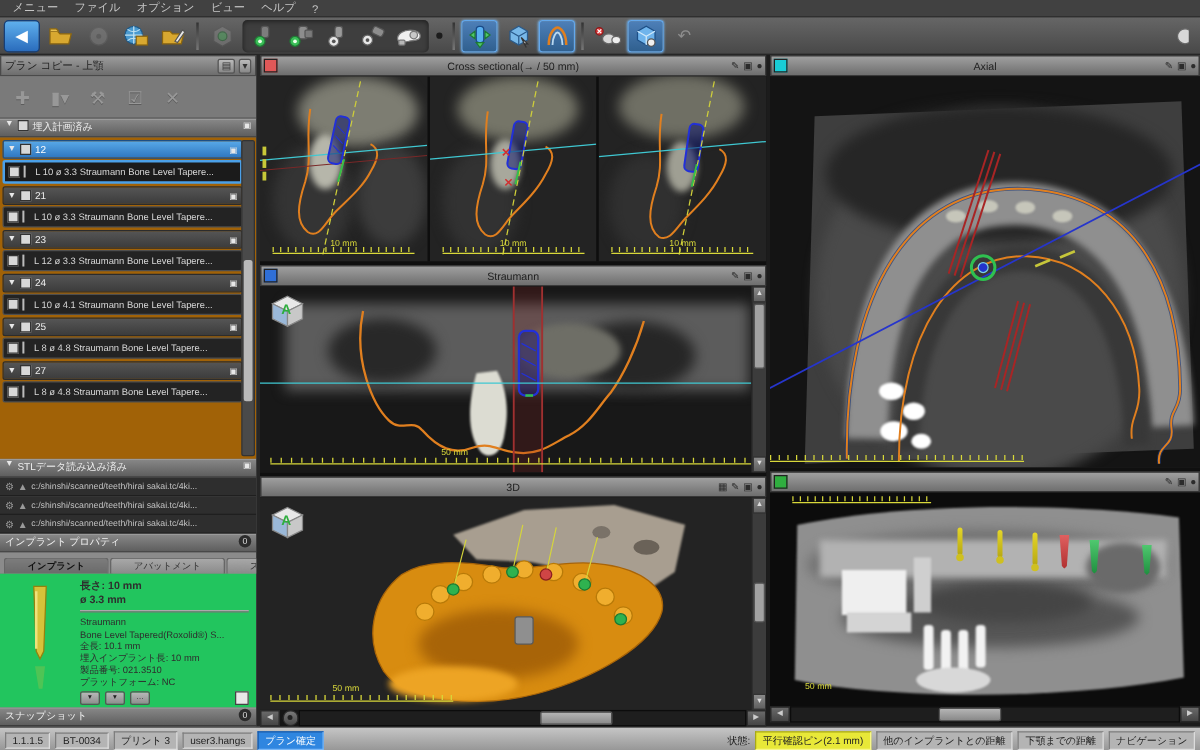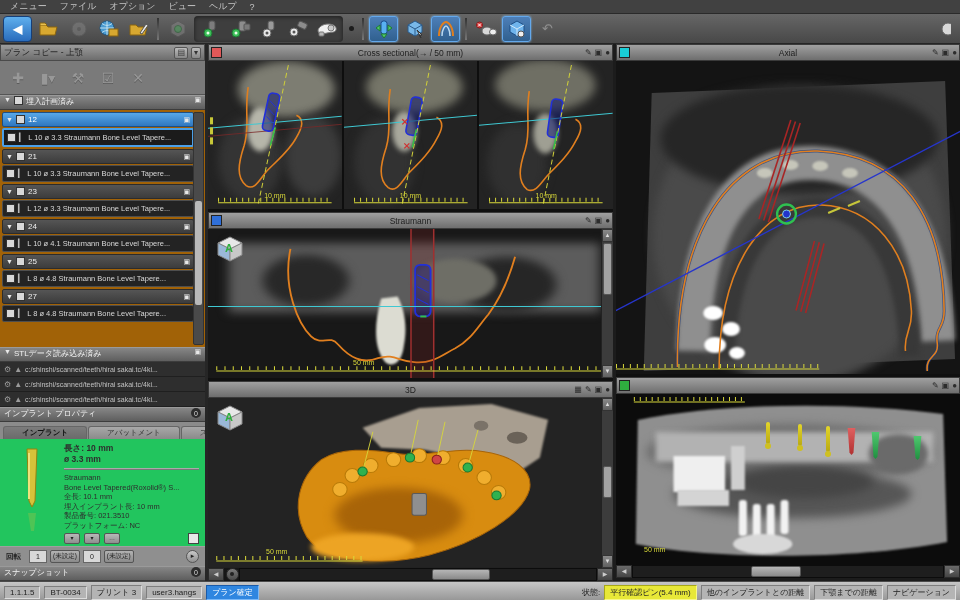--- a/index.html
+++ b/index.html
@@ -461,28 +461,20 @@
           <div class="pnav">
             <span class="pbtn">▾</span>
             <span class="pbtn">▾</span>
             <span class="pbtn">…</span>
             <span class="sq"></span>
           </div>
         </div>
       </div>
     </div>
 
-      <div class="prow">
-        <span class="lbl">回転</span>
-        <span class="spin">1</span>
-        <span class="mbtn">(未設定)</span>
-        <span class="spin">0</span>
-        <span class="mbtn">(未設定)</span>
-        <span class="rarr">▸</span>
-      </div>
 
 
     <div class="sec-bar">
       <span>スナップショット</span>
       <span class="grow"></span>
       <span class="badge0">0</span>
     </div>
   </div>
 
   <div class="views">
@@ -782,17 +774,17 @@
 </div>
 
 <div class="statusbar">
   <span class="seg">1.1.1.5</span>
   <span class="seg">BT-0034</span>
   <span class="seg">プリント 3</span>
   <span class="seg">user3.hangs</span>
   <span class="seg blue">プラン確定</span>
   <span class="sb-grow"></span>
   <span>状態:</span>
-  <span class="seg yellow">平行確認ピン(5.4 mm)</span>
+  <span class="seg yellow">平行確認ピン(2.1 mm)</span>
   <span class="seg">他のインプラントとの距離</span>
   <span class="seg">下顎までの距離</span>
   <span class="seg">ナビゲーション</span>
 </div>
 
 </body></html>

